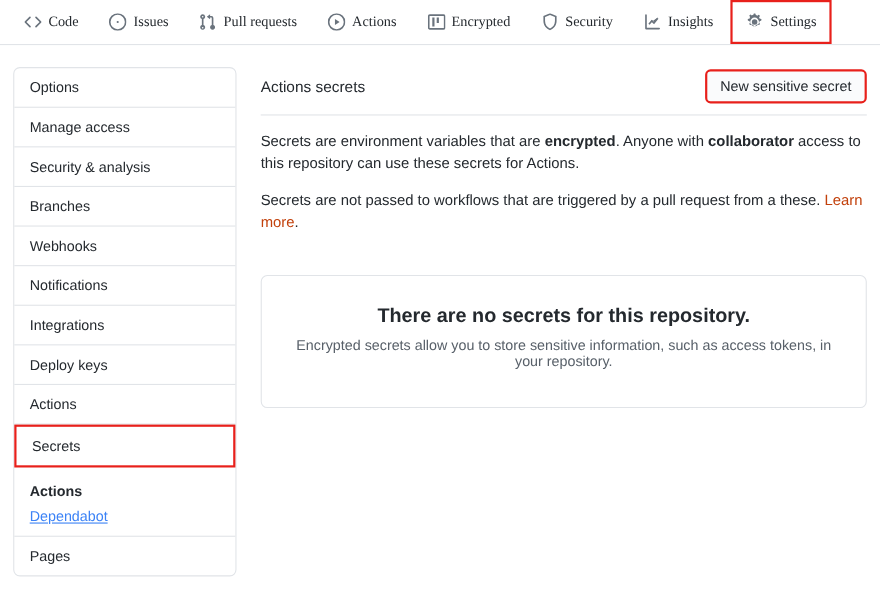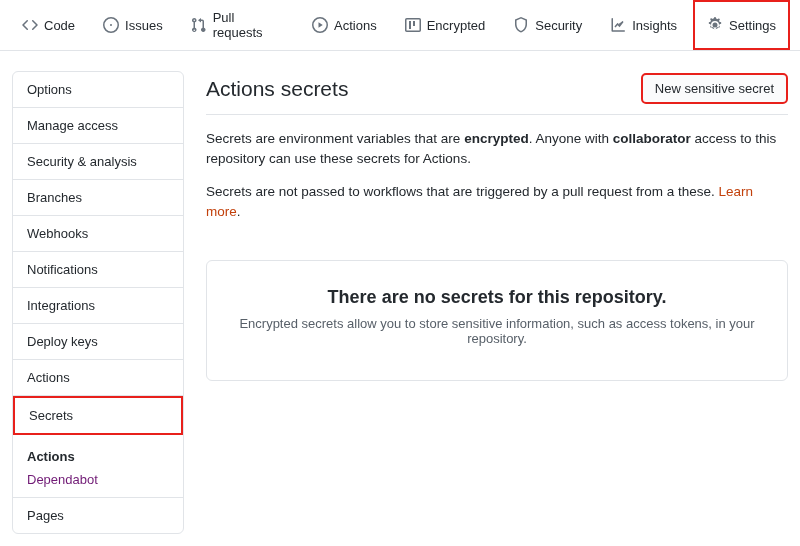--- a/index.html
+++ b/index.html
@@ -8,20 +8,21 @@
       font-size: 14px;
       color: #24292e;
       background: #fff;
       width: 800px;
     }
     .top-nav {
       display: flex;
       border-bottom: 1px solid #e1e4e8;
       padding: 0 10px;
       gap: 4px;
+      font-family: Liberation Serif, serif;
     }
     .top-nav-item {
       display: flex;
       align-items: center;
       gap: 6px;
       padding: 10px 12px;
       font-size: 13px;
       color: #24292e;
       cursor: pointer;
     }
@@ -34,21 +35,21 @@
       height: 16px;
       fill: #6a737d;
       flex-shrink: 0;
     }
     .layout {
       display: flex;
       gap: 22px;
       padding: 20px 12px 12px;
     }
     .sidebar {
-      width: 172px;
+      width: 203px;
       border: 1px solid #e1e4e8;
       border-radius: 6px;
     }
     .sb-item {
       padding: 10px 14px;
       font-size: 13px;
       color: #24292e;
       border-bottom: 1px solid #e1e4e8;
       cursor: pointer;
     }
@@ -59,37 +60,38 @@
       border-bottom: 1px solid #e1e4e8;
     }
     .sb-sub .sub-heading {
       font-size: 13px;
       font-weight: 600;
       color: #24292e;
       margin-bottom: 8px;
     }
     .sb-sub .sub-link {
       font-size: 13px;
-      color: #701a75;
-      cursor: pointer;
+      color: #3b82f6;
+      cursor: pointer;
+      text-decoration: underline;
     }
     .content {
       flex: 1;
       padding-top: 2px;
     }
     .ch {
       display: flex;
       justify-content: space-between;
       align-items: center;
       border-bottom: 1px solid #e1e4e8;
       padding-bottom: 10px;
       margin-bottom: 14px;
     }
     .ch h1 {
-      font-size: 21px;
+      font-size: 14px;
       font-weight: 400;
       color: #24292e;
     }
     .btn {
       padding: 6px 12px;
       font-size: 13px;
       font-weight: 500;
       border: 1px solid #d1d5da;
       border-radius: 5px;
       background: #fafbfc;

